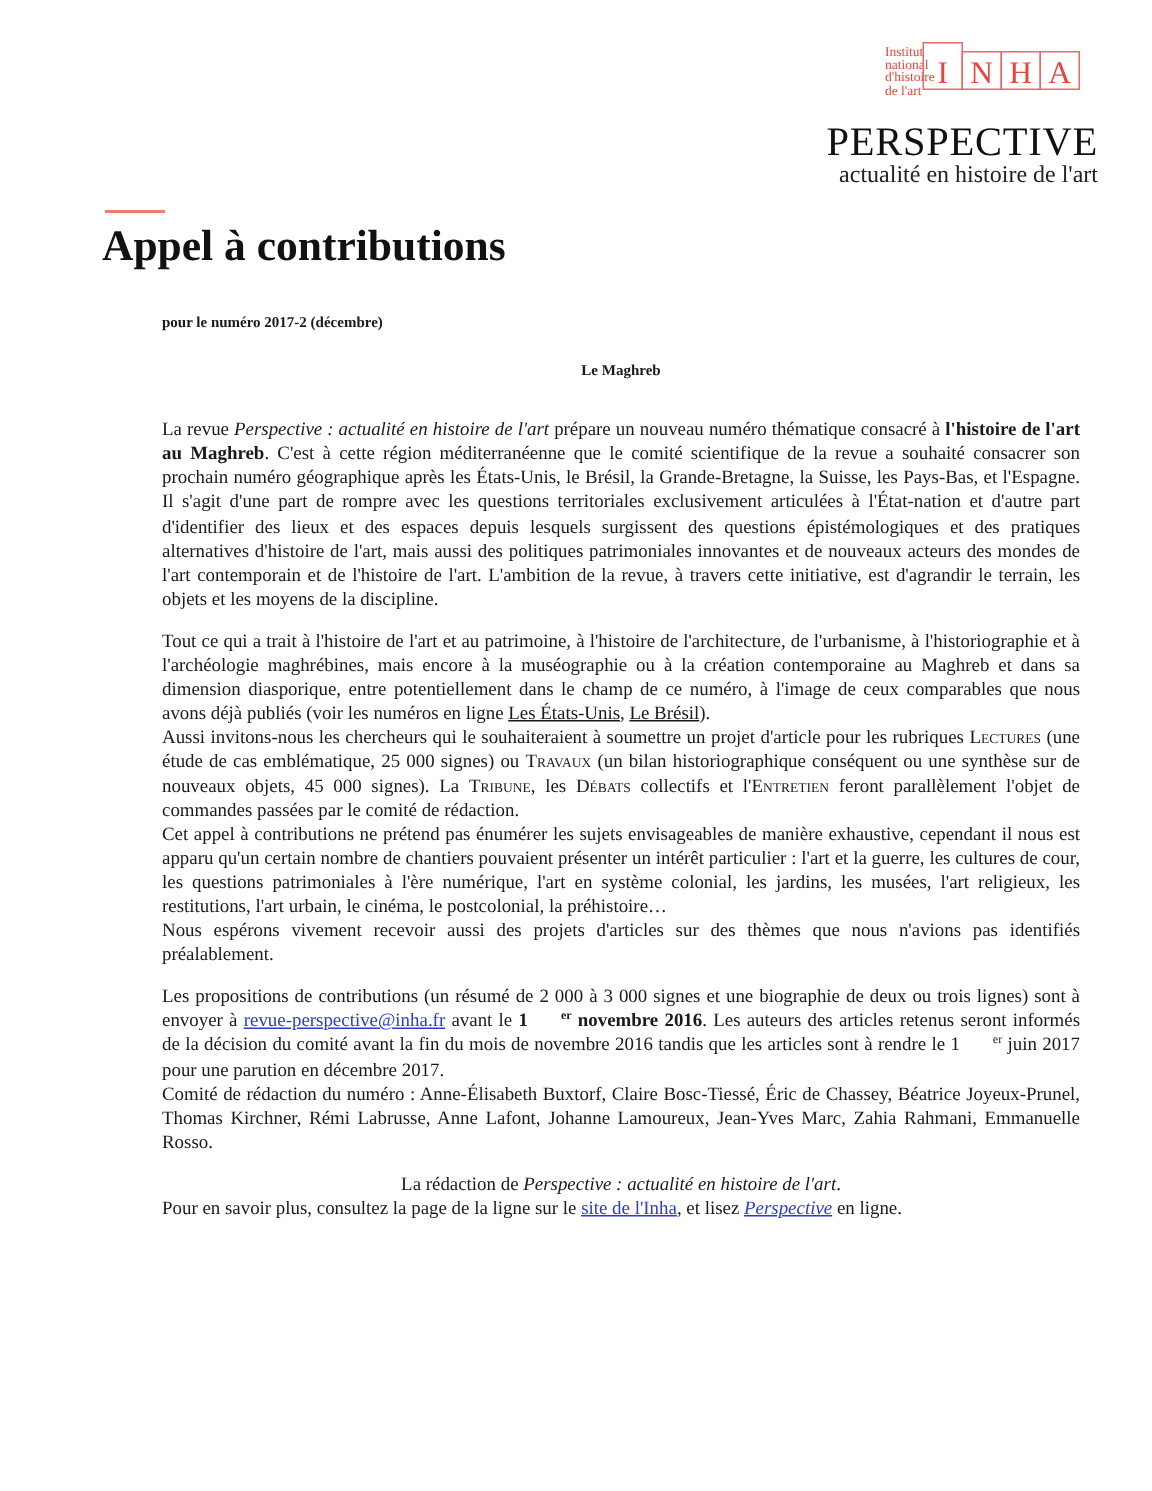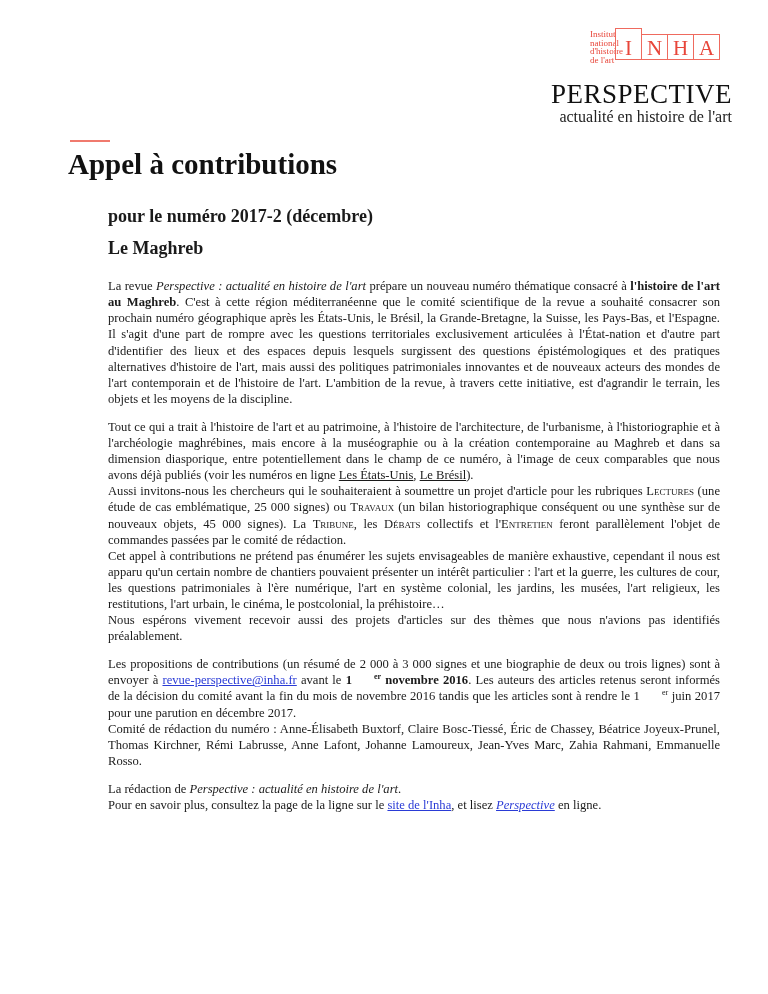--- a/index.html
+++ b/index.html
@@ -39,22 +39,22 @@
     }
     h1.title {
       position: absolute; left: 68px; top: 148px; margin: 0;
       font-size: 29px; font-weight: bold; color: #111;
       font-family: "Liberation Serif", serif;
     }
     .content {
       position: absolute; left: 108px; top: 208px; width: 612px;
       font-size: 12.6px; line-height: 16.1px;
     }
-    .sub-h { font-weight: bold; font-size: 18px; margin: 0 0 16px 0; }
-    .sub-h.second { margin-bottom: 22px; }
+    .sub-h { font-weight: bold; font-size: 10px; margin: 0 0 16px 0; }
+    .sub-h.second { margin-bottom: 22px; text-align: center; }
     p { margin: 0; text-align: justify; }
     p.gap { margin-top: 12px; }
     .sc { font-variant: small-caps; }
     a { color: #2a3bd6; text-decoration: underline; }
     a.dark { color: #1a1a1a; }
     sup { font-size: 8px; line-height: 0; padding-left: 22px; }
     b { font-weight: bold; }
   </style>
 </head>
 <body>
@@ -90,16 +90,16 @@
 
   <p><span>Aussi invitons-nous les chercheurs qui le souhaiteraient à soumettre un projet d'article pour les rubriques </span><span class="sc">Lectures</span><span> (une étude de cas emblématique, 25 000 signes) ou </span><span class="sc">Travaux</span><span> (un bilan historiographique conséquent ou une synthèse sur de nouveaux objets, 45 000 signes). La </span><span class="sc">Tribune</span><span>, les </span><span class="sc">Débats</span><span> collectifs et l'</span><span class="sc">Entretien</span><span> feront parallèlement l'objet de commandes passées par le comité de rédaction.</span></p>
 
   <p>Cet appel à contributions ne prétend pas énumérer les sujets envisageables de manière exhaustive, cependant il nous est apparu qu'un certain nombre de chantiers pouvaient présenter un intérêt particulier : l'art et la guerre, les cultures de cour, les questions patrimoniales à l'ère numérique, l'art en système colonial, les jardins, les musées, l'art religieux, les restitutions, l'art urbain, le cinéma, le postcolonial, la préhistoire…</p>
   <p>Nous espérons vivement recevoir aussi des projets d'articles sur des thèmes que nous n'avions pas identifiés préalablement.</p>
 
   <p class="gap"><span>Les propositions de contributions (un résumé de 2 000 à 3 000 signes et une biographie de deux ou trois lignes) sont à envoyer à </span><a href="#">revue-perspective@inha.fr</a><span> avant le </span><b><span>1</span><sup>er</sup><span> novembre 2016</span></b><span>. Les auteurs des articles retenus seront informés de la décision du comité avant la fin du mois de novembre 2016 tandis que les articles sont à rendre le 1</span><sup>er</sup><span> juin 2017 pour une parution en décembre 2017.</span></p>
 
   <p>Comité de rédaction du numéro : Anne-Élisabeth Buxtorf, Claire Bosc-Tiessé, Éric de Chassey, Béatrice Joyeux-Prunel, Thomas Kirchner, Rémi Labrusse, Anne Lafont, Johanne Lamoureux, Jean-Yves Marc, Zahia Rahmani, Emmanuelle Rosso.</p>
 
-  <p class="gap" style="text-align:left"><span>La rédaction de </span><i>Perspective : actualité en histoire de l'art</i><span>.</span></p>
+  <p class="gap" style="text-align:center"><span>La rédaction de </span><i>Perspective : actualité en histoire de l'art</i><span>.</span></p>
 
   <p style="text-align:left"><span>Pour en savoir plus, consultez la page de la ligne sur le </span><a href="#">site de l'Inha</a><span>, et lisez </span><a href="#"><i>Perspective</i></a><span> en ligne.</span></p>
 </div>
 
 </body></html>

